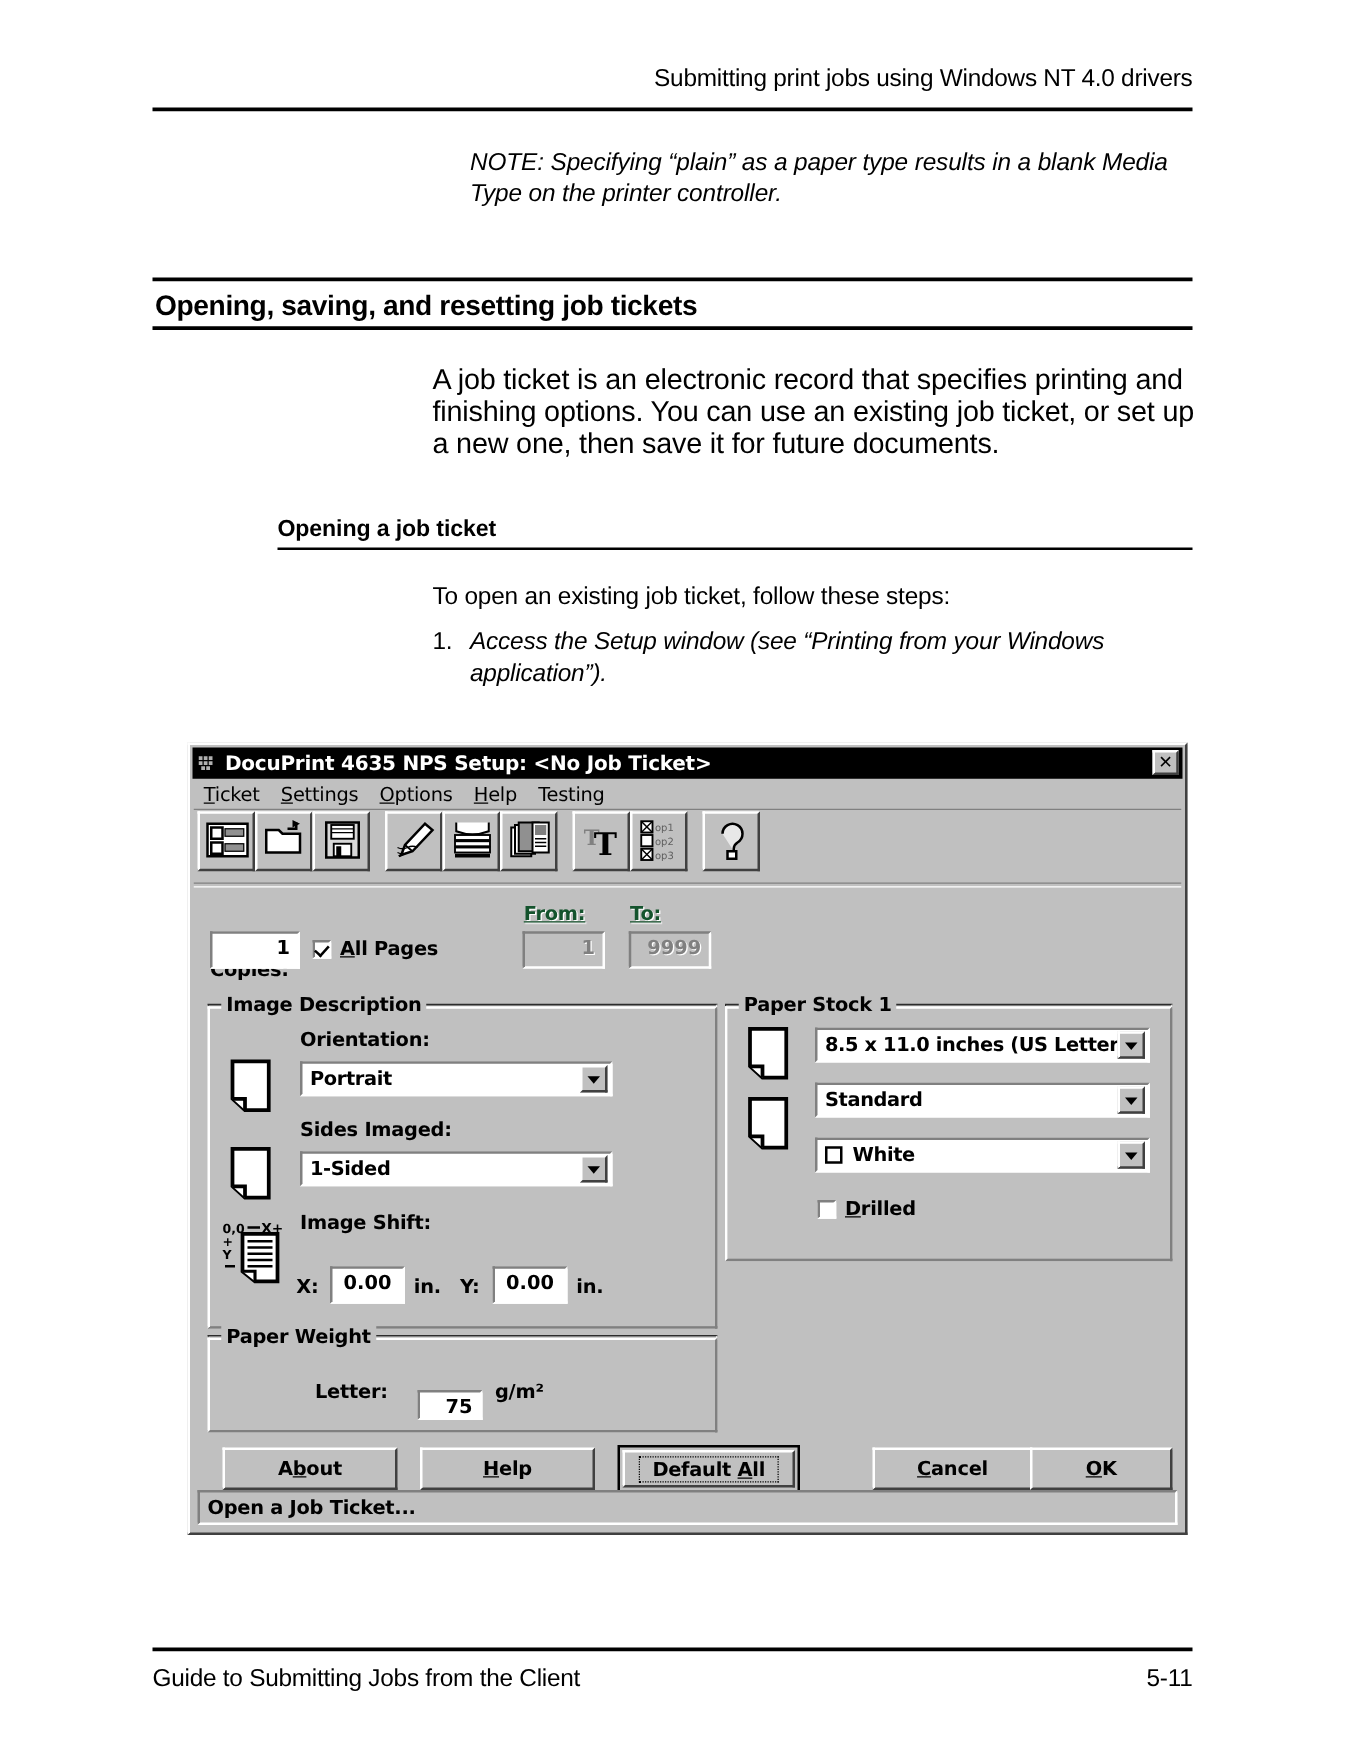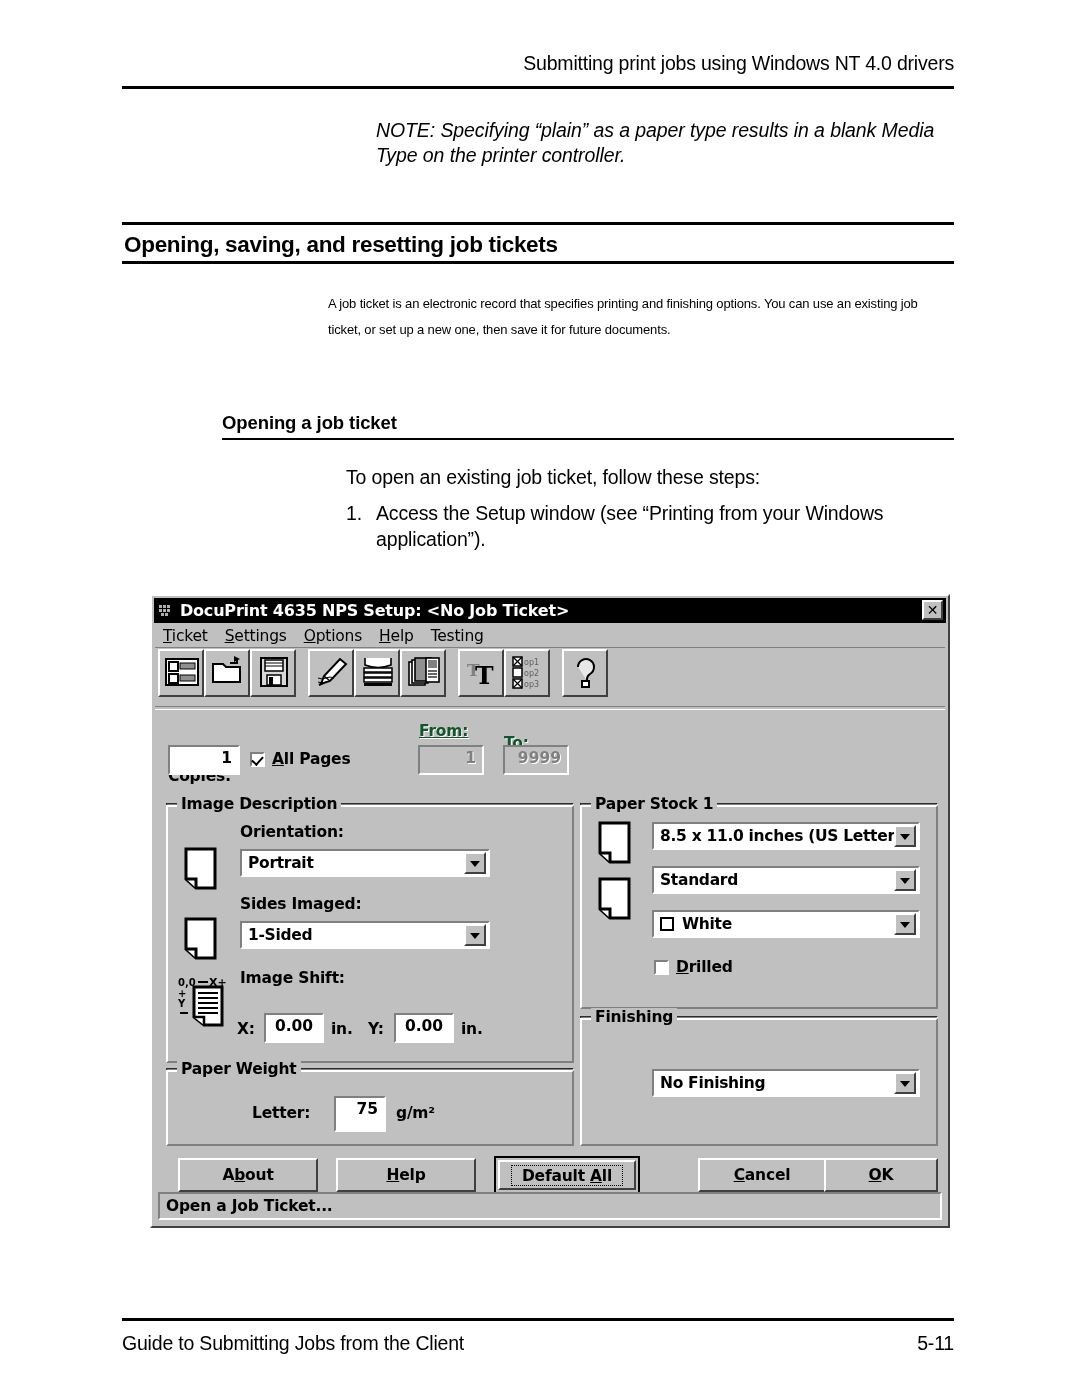--- a/index.html
+++ b/index.html
@@ -72,24 +72,24 @@
     left: 122px;
     top: 261px;
     width: 832px;
     height: 3px;
     background: #000;
   }
 
   
   .body-para {
     position: absolute;
-    left: 328px;
+    left: 346px;
     top: 291px;
     width: 610px;
-    font-size: 13px;
+    font-size: 23px;
     line-height: 25.5px;
     letter-spacing: -0.15px;
   }
 
   
   .h2 {
     position: absolute;
     left: 222px;
     top: 412px;
     font-size: 18.5px;
@@ -123,20 +123,21 @@
     letter-spacing: -0.15px;
   }
   .step-num {
     position: absolute;
     left: 0;
     top: 0;
   }
   .step-text {
     display: block;
     margin-left: 30px;
+    font-style: italic;
   }
 
   
   .dialog {
     position: absolute;
     left: 150px;
     top: 594px;
     width: 800px;
     height: 634px;
     background: #c0c0c0;
@@ -638,21 +639,21 @@
 
   <div class="copies-row">
     <div class="lbl" style="position:absolute;left:16px;top:0;margin-top:45px;">Copies:</div>
     <div class="field" style="position:absolute;left:16px;top:23px;width:72px;height:30px;">1</div>
     <div class="cbx-row" style="position:absolute;left:98px;top:28px;">
       <span class="cbx checked"></span>
       <span class="lbl"><u>A</u>ll Pages</span>
     </div>
     <div class="lbl dim" style="position:absolute;left:267px;top:0;">From:</div>
     <div class="field disabled" style="position:absolute;left:266px;top:23px;width:66px;height:30px;">1</div>
-    <div class="lbl dim" style="position:absolute;left:352px;top:12px;">To:</div>
+    <div class="lbl dim" style="position:absolute;left:352px;top:0;">To:</div>
     <div class="field disabled" style="position:absolute;left:351px;top:23px;width:66px;height:30px;">9999</div>
   </div>
 
   <div class="group" style="left:14px;top:207px;width:408px;height:260px;">
     <span class="group-title">Image Description</span>
 
     <div class="lbl" style="position:absolute;left:72px;top:18px;">Orientation:</div>
     <span class="pageicon" style="left:15px;top:42px;">
       <svg width="35" height="44" viewBox="0 0 35 44">
         <path d="M3 2 L32 2 L32 41 L13 41 L3 32 Z" fill="#fff" stroke="#000" stroke-width="3"></path>
@@ -698,21 +699,21 @@
     <div class="field" style="position:absolute;left:96px;top:208px;width:60px;height:30px;text-align:center;padding:2px 0 0 0;">0.00</div>
     <div class="lbl" style="position:absolute;left:163px;top:215px;">in.</div>
     <div class="lbl" style="position:absolute;left:200px;top:215px;">Y:</div>
     <div class="field" style="position:absolute;left:226px;top:208px;width:60px;height:30px;text-align:center;padding:2px 0 0 0;">0.00</div>
     <div class="lbl" style="position:absolute;left:293px;top:215px;">in.</div>
   </div>
 
   <div class="group" style="left:14px;top:472px;width:408px;height:78px;">
     <span class="group-title">Paper Weight</span>
     <div class="lbl" style="position:absolute;left:84px;top:34px;">Letter:</div>
-    <div class="field" style="position:absolute;left:166px;top:26px;width:52px;height:36px;">75</div>
+    <div class="field" style="position:absolute;left:166px;top:42px;width:52px;height:24px;">75</div>
     <div class="lbl" style="position:absolute;left:228px;top:34px;">g/m²</div>
   </div>
 
   <div class="group" style="left:428px;top:207px;width:358px;height:206px;">
     <span class="group-title">Paper Stock 1</span>
 
     <span class="pageicon" style="left:15px;top:16px;">
       <svg width="35" height="44" viewBox="0 0 35 44">
         <path d="M3 2 L32 2 L32 41 L13 41 L3 32 Z" fill="#fff" stroke="#000" stroke-width="3"></path>
         <path d="M3 32 L13 32 L13 41" fill="#fff" stroke="#000" stroke-width="3"></path>
@@ -739,27 +740,20 @@
       <span class="combo-text" style="padding-left:8px;">White</span>
       <span class="combo-arrow"></span>
     </div>
 
     <div class="cbx-row" style="position:absolute;left:72px;top:153px;">
       <span class="cbx"></span>
       <span class="lbl"><u>D</u>rilled</span>
     </div>
   </div>
 
-  <div class="group" style="left:428px;top:420px;width:358px;height:130px;">
-    <span class="group-title">Finishing</span>
-    <div class="combo" style="left:70px;top:51px;width:268px;">
-      <span class="combo-text">No Finishing</span>
-      <span class="combo-arrow"></span>
-    </div>
-  </div>
 
   <div class="btn" style="left:26px;top:562px;width:140px;">
     <span>A<u>b</u>out</span>
   </div>
   <div class="btn" style="left:184px;top:562px;width:140px;">
     <span><u>H</u>elp</span>
   </div>
   <div class="btn default" style="left:342px;top:560px;width:146px;height:38px;">
     <div class="btn-inner">
         <span>Default <u>A</u>ll</span>

